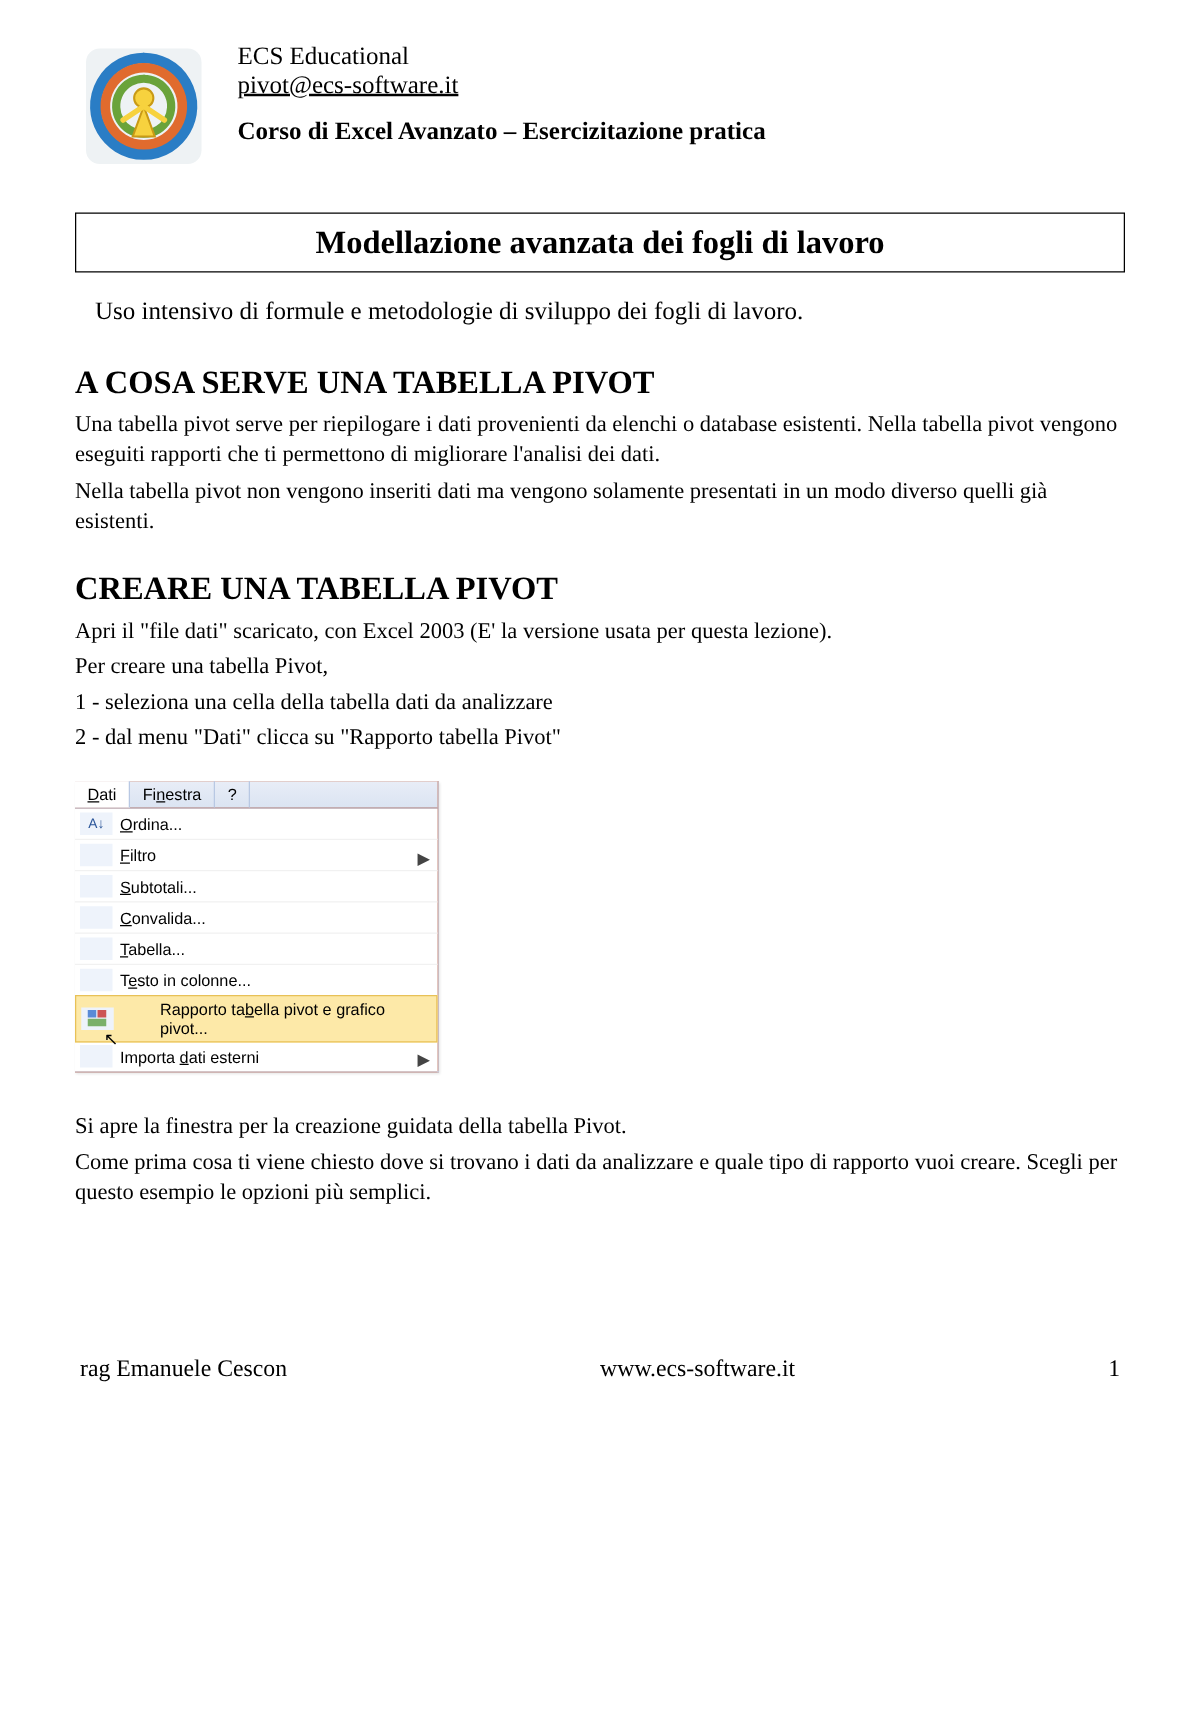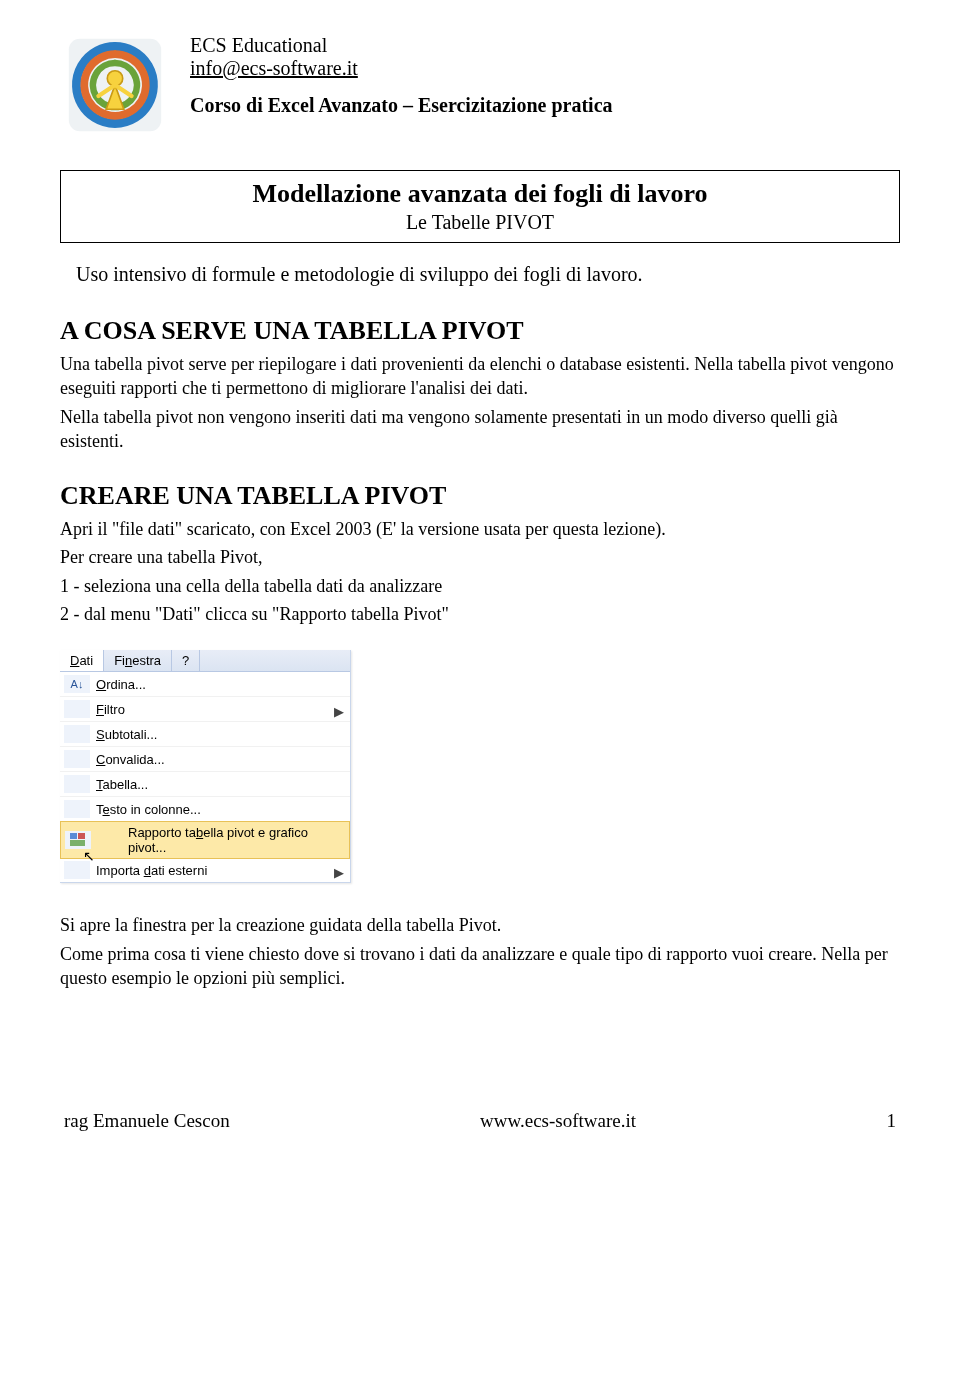--- a/index.html
+++ b/index.html
@@ -127,28 +127,27 @@
         <path d="M50 15 A35 35 0 1 1 49.9 15" fill="none" stroke="#2a7dc5" stroke-width="8" stroke-linecap="round"></path>
         <path d="M50 22 A28 28 0 1 0 50.1 22" fill="none" stroke="#e06b2e" stroke-width="7" stroke-linecap="round"></path>
         <path d="M50 30 A20 20 0 1 1 49.9 30" fill="none" stroke="#6aa33a" stroke-width="6" stroke-linecap="round"></path>
         <path d="M50 50 L42 72 L58 72 Z" fill="#f7d23e" stroke="#c99a15" stroke-width="1.5"></path>
         <circle cx="50" cy="44" r="7" fill="#f7d23e" stroke="#c99a15" stroke-width="1.5"></circle>
         <path d="M50 50 L35 60 M50 50 L65 60" stroke="#f7d23e" stroke-width="4" stroke-linecap="round"></path>
       </svg>
     </div>
     <div class="header-text">
       <span class="org">ECS Educational</span>
-      <span class="email">info@ecs-software.it</span>
+      <span class="email">pivot@ecs-software.it</span>
       <span class="course">Corso di Excel Avanzato – Esercizitazione pratica</span>
     </div>
   </div>
 
   <div class="title-box">
     <div class="t1">Modellazione avanzata dei fogli di lavoro</div>
-    <span class="t2">Le Tabelle PIVOT</span>
   </div>
 
   <div class="intro">Uso intensivo di formule e metodologie di sviluppo dei fogli di lavoro.</div>
 
   <h2 class="section">A COSA SERVE UNA TABELLA PIVOT</h2>
   <p class="para">Una tabella pivot serve per riepilogare i dati provenienti da elenchi o database esistenti. Nella tabella pivot vengono eseguiti rapporti che ti permettono di migliorare l'analisi dei dati.</p>
   <p class="para">Nella tabella pivot non vengono inseriti dati ma vengono solamente presentati in un modo diverso quelli già esistenti.</p>
 
   <h2 class="section">CREARE UNA TABELLA PIVOT</h2>
   <p class="para">Apri il "file dati" scaricato, con Excel 2003 (E' la versione usata per questa lezione).</p>
@@ -201,21 +200,21 @@
       </div>
       <div class="row">
         <span class="iconcell"></span>
         <span class="label">Importa <span class="ul">d</span>ati esterni</span>
         <span class="arrow">▶</span>
       </div>
     </div>
   </div>
 
   <p class="para">Si apre la finestra per la creazione guidata della tabella Pivot.</p>
-  <p class="para">Come prima cosa ti viene chiesto dove si trovano i dati da analizzare e quale tipo di rapporto vuoi creare. Nella per questo esempio le opzioni più semplici.</p>
+  <p class="para">Come prima cosa ti viene chiesto dove si trovano i dati da analizzare e quale tipo di rapporto vuoi creare. Scegli per questo esempio le opzioni più semplici.</p>
 
   <div class="footer">
     <span>rag Emanuele Cescon</span>
     <span>www.ecs-software.it</span>
     <span>1</span>
   </div>
 
 </div>
 
 </body></html>

